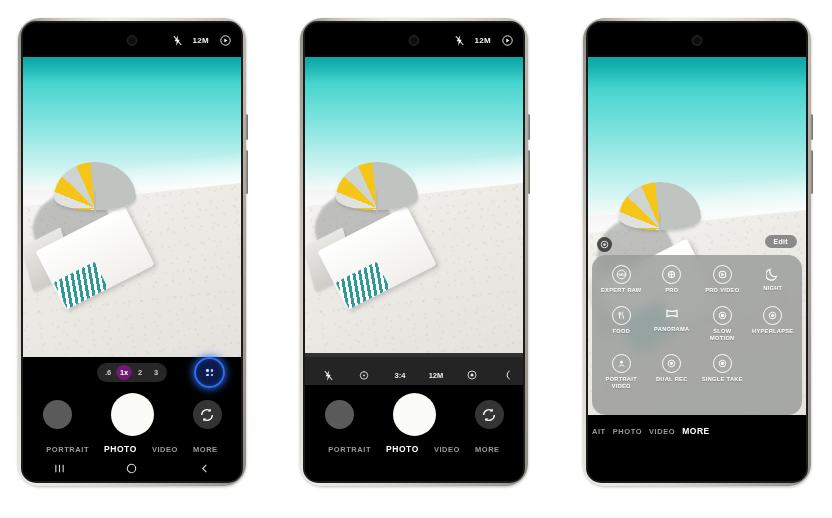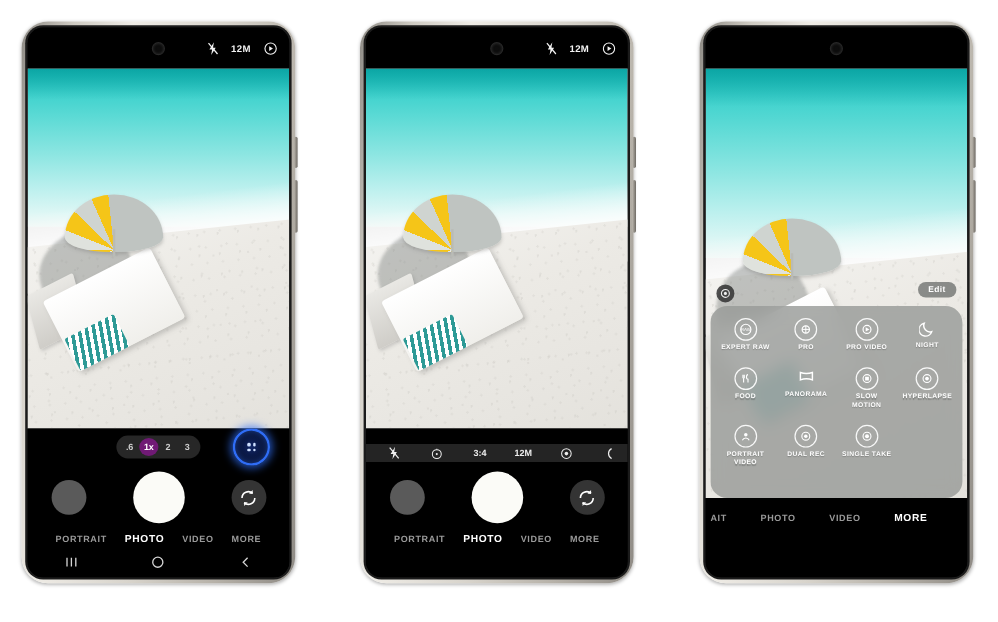--- a/index.html
+++ b/index.html
@@ -177,22 +177,22 @@
   .dotgrid{
     display:grid;grid-template-columns:repeat(2,1fr);gap:2px;
   }
   .dotgrid i{display:block;width:2.5px;height:2.5px;border-radius:50%;background:#cfe0ff;}
 
   
   .settingsbar{
     position:absolute;left:50%;transform:translateX(-50%);
     background:rgba(38,38,38,.94);
     border-radius:12px;
-    display:flex;align-items:center;
-    height:15px;padding:0 5px;gap:12px;z-index:7;
+    display:flex;align-items:flex-end;
+    height:32px;padding:0 5px;gap:12px;z-index:7;
   }
   .sb-item{
     display:flex;align-items:center;justify-content:center;
     min-width:20px;height:20px;color:#ededed;font-size:7.5px;font-weight:bold;
     padding:0 2px;
   }
   .sb-close{
     width:15px;height:15px;border-radius:50%;
     background:#5a5a5a;display:flex;align-items:center;justify-content:center;
     margin-left:1px;
@@ -635,21 +635,21 @@
                   <circle cx="6" cy="6" r="1.8" fill="#fff"></circle>
                 </svg>
             </span>
             <span class="mode-lbl">SINGLE TAKE</span>
           </div>
 
           <div></div>
         </div>
       </div>
 
-      <div class="modetabs" style="bottom:45px;justify-content:flex-start;padding-left:4px;box-sizing:border-box;gap:28px;z-index:9;">
+      <div class="modetabs" style="bottom:45px;justify-content:flex-start;padding-left:4px;box-sizing:border-box;gap:7px;z-index:9;">
         <span class="mt">AIT</span>
         <span class="mt">PHOTO</span>
         <span class="mt">VIDEO</span>
         <span class="mt active">MORE</span>
       </div>
 
     </div>
   </div>
 
 </div>

